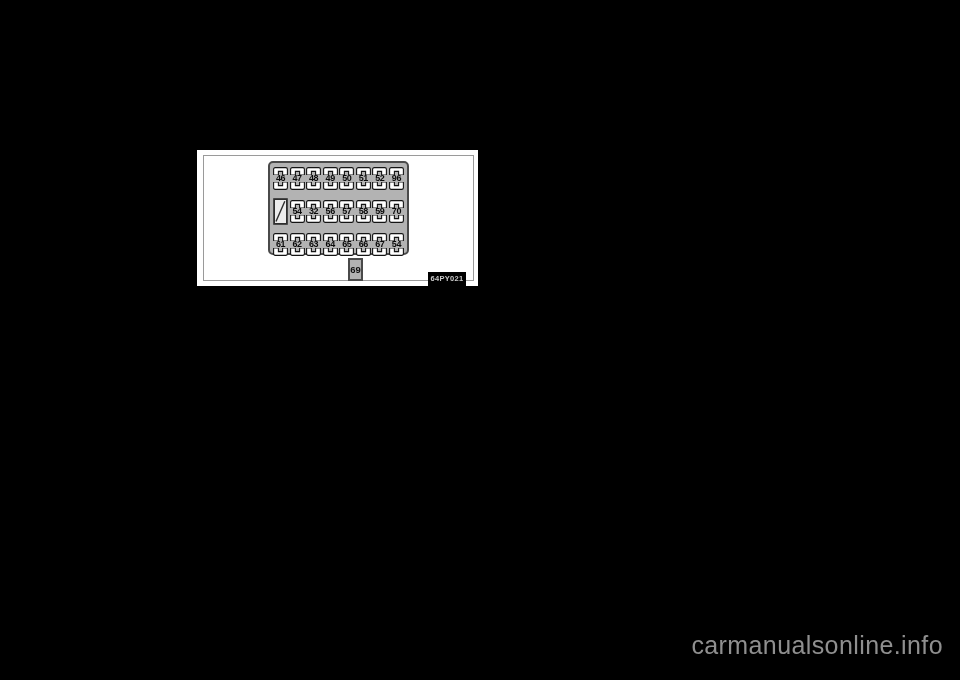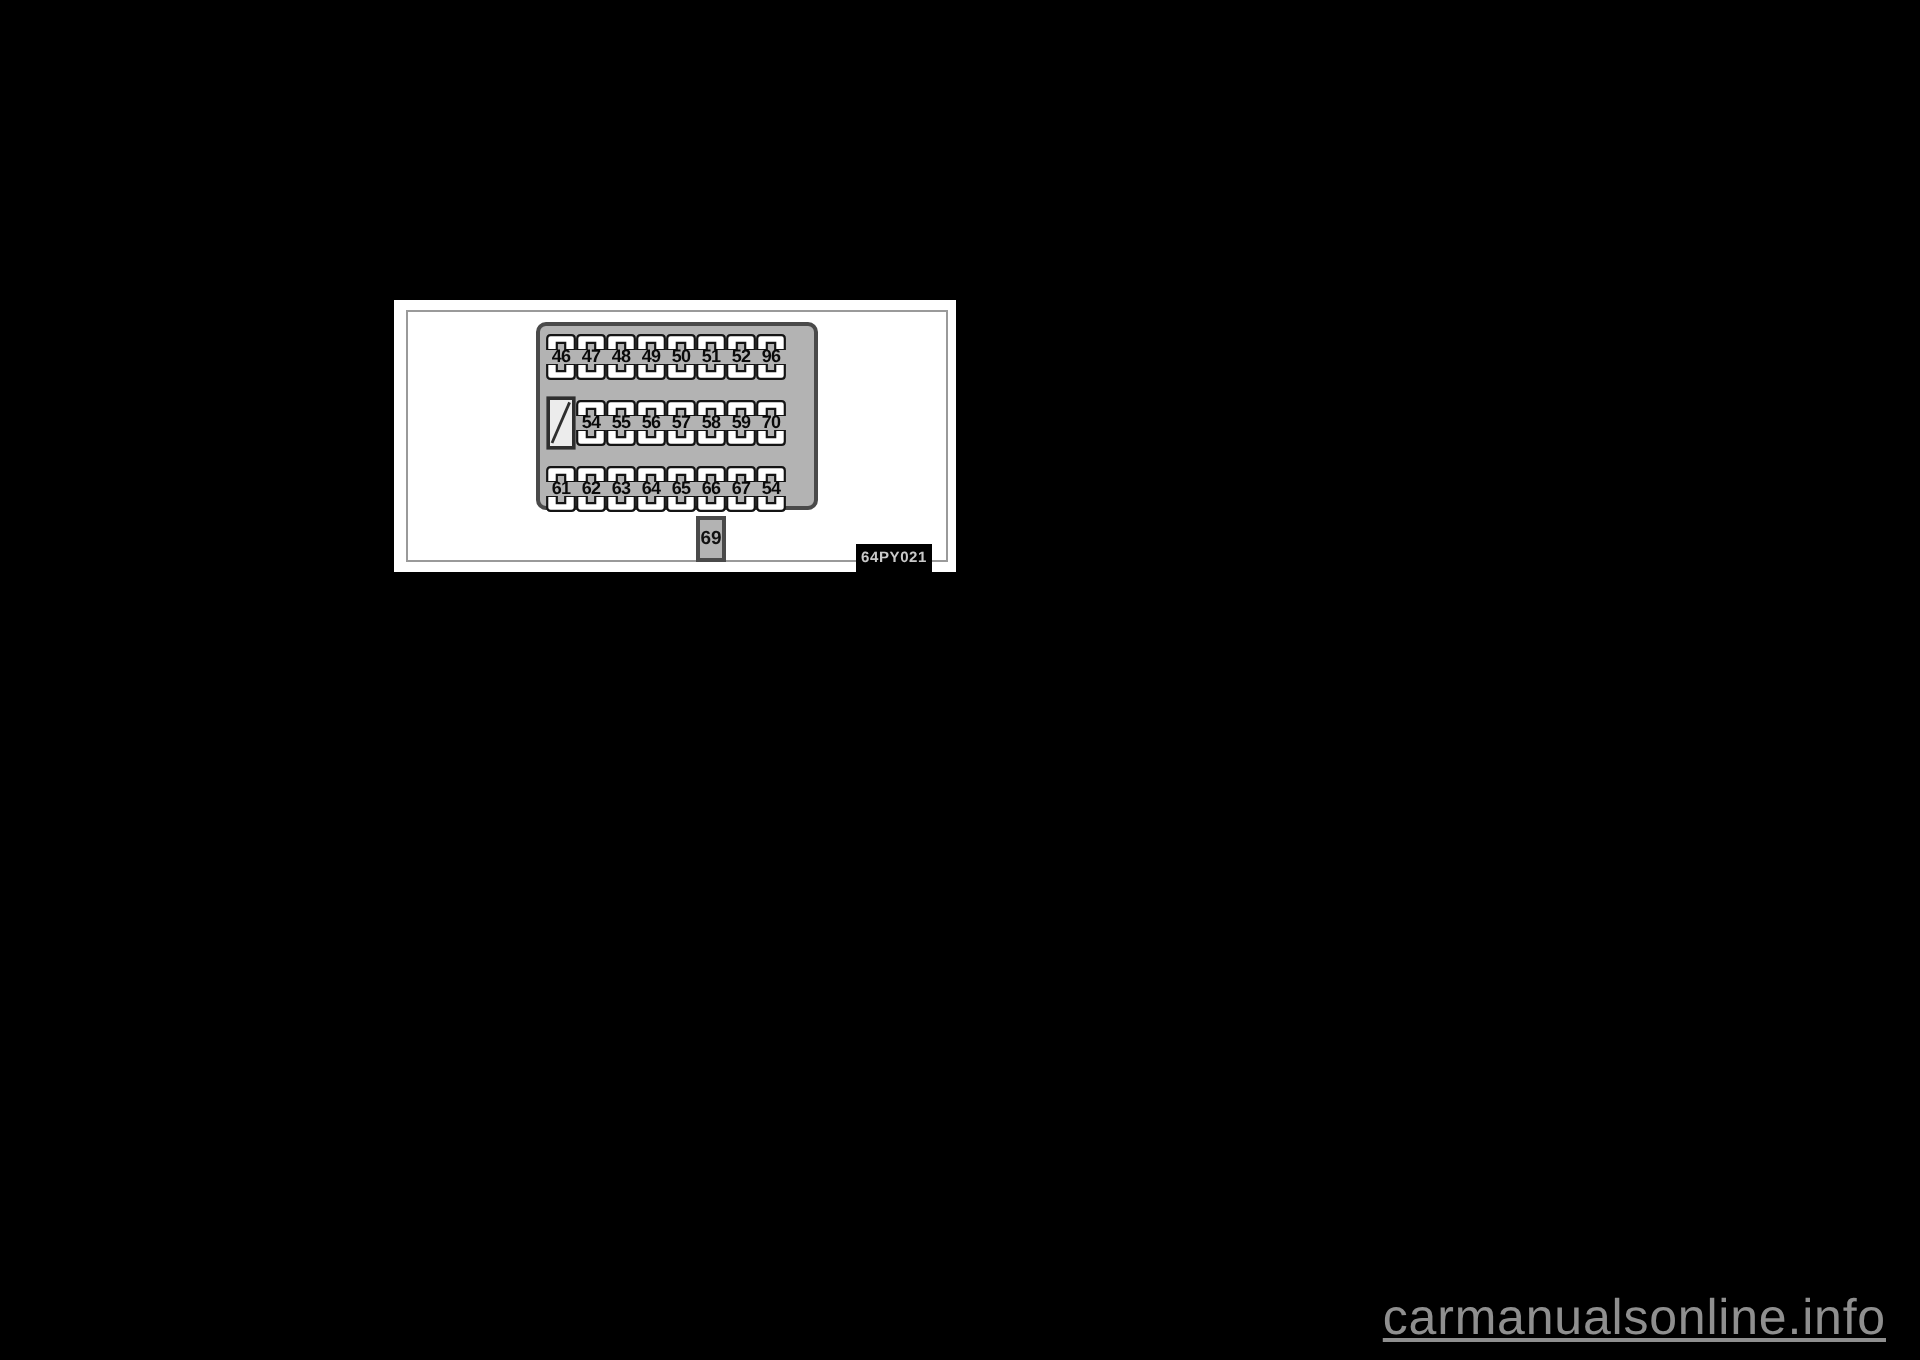--- a/index.html
+++ b/index.html
@@ -38,20 +38,21 @@
     background:var(--panel-fill);
     border:2px solid var(--panel-border);
     border-radius:5px;
     display:flex;
     flex-direction:column;
     justify-content:space-between;
     padding:4px 3px;
   }
   .fuse-row{
     display:flex;
+    justify-content:space-between;
     height:16px;
   }
   .fuse{
     width:15px; height:23px;
     display:flex;
     flex-direction:column;
     align-items:center;
   }
   .fuse svg.bracket{display:block;width:15px;height:8px;}
   .fuse svg.bracket.bottom{transform:scale(1,-1);}
@@ -94,26 +95,25 @@
     background:var(--code-bg);
     color:var(--code-text);
     font-size:7.5px;
     font-weight:700;
     line-height:14px;
     letter-spacing:0.3px;
     text-align:center;
   }
   .watermark{
     position:absolute;
-    right:17px; bottom:6px;
+    right:17px; bottom:20px;
     font-size:25px;
     letter-spacing:0.4px;
     color:var(--watermark);
     cursor:pointer;
-    text-decoration:underline;
   }
 </style>
 </head>
 <body>
 
 <div class="figure">
   <div class="figure-frame"></div>
   <div class="fuse-panel" id="fusePanel">
       <div class="fuse-row">
         <div class="fuse">
@@ -202,21 +202,21 @@
           </svg>
           <div class="fuse-num">54</div>
           <svg class="bracket bottom" viewBox="0 0 15 8">
             <path d="M0.6,8 L0.6,2.3 Q0.6,0.6 2.3,0.6 L12.7,0.6 Q14.4,0.6 14.4,2.3 L14.4,8 L9.6,8 L9.6,4.4 L5.4,4.4 L5.4,8 Z" fill="#ffffff" stroke="#141414" stroke-width="1.1"></path>
           </svg>
         </div>
         <div class="fuse">
           <svg class="bracket" viewBox="0 0 15 8">
             <path d="M0.6,8 L0.6,2.3 Q0.6,0.6 2.3,0.6 L12.7,0.6 Q14.4,0.6 14.4,2.3 L14.4,8 L9.6,8 L9.6,4.4 L5.4,4.4 L5.4,8 Z" fill="#ffffff" stroke="#141414" stroke-width="1.1"></path>
           </svg>
-          <div class="fuse-num">55</div>
+          <div class="fuse-num">32</div>
           <svg class="bracket bottom" viewBox="0 0 15 8">
             <path d="M0.6,8 L0.6,2.3 Q0.6,0.6 2.3,0.6 L12.7,0.6 Q14.4,0.6 14.4,2.3 L14.4,8 L9.6,8 L9.6,4.4 L5.4,4.4 L5.4,8 Z" fill="#ffffff" stroke="#141414" stroke-width="1.1"></path>
           </svg>
         </div>
         <div class="fuse">
           <svg class="bracket" viewBox="0 0 15 8">
             <path d="M0.6,8 L0.6,2.3 Q0.6,0.6 2.3,0.6 L12.7,0.6 Q14.4,0.6 14.4,2.3 L14.4,8 L9.6,8 L9.6,4.4 L5.4,4.4 L5.4,8 Z" fill="#ffffff" stroke="#141414" stroke-width="1.1"></path>
           </svg>
           <div class="fuse-num">56</div>
           <svg class="bracket bottom" viewBox="0 0 15 8">

